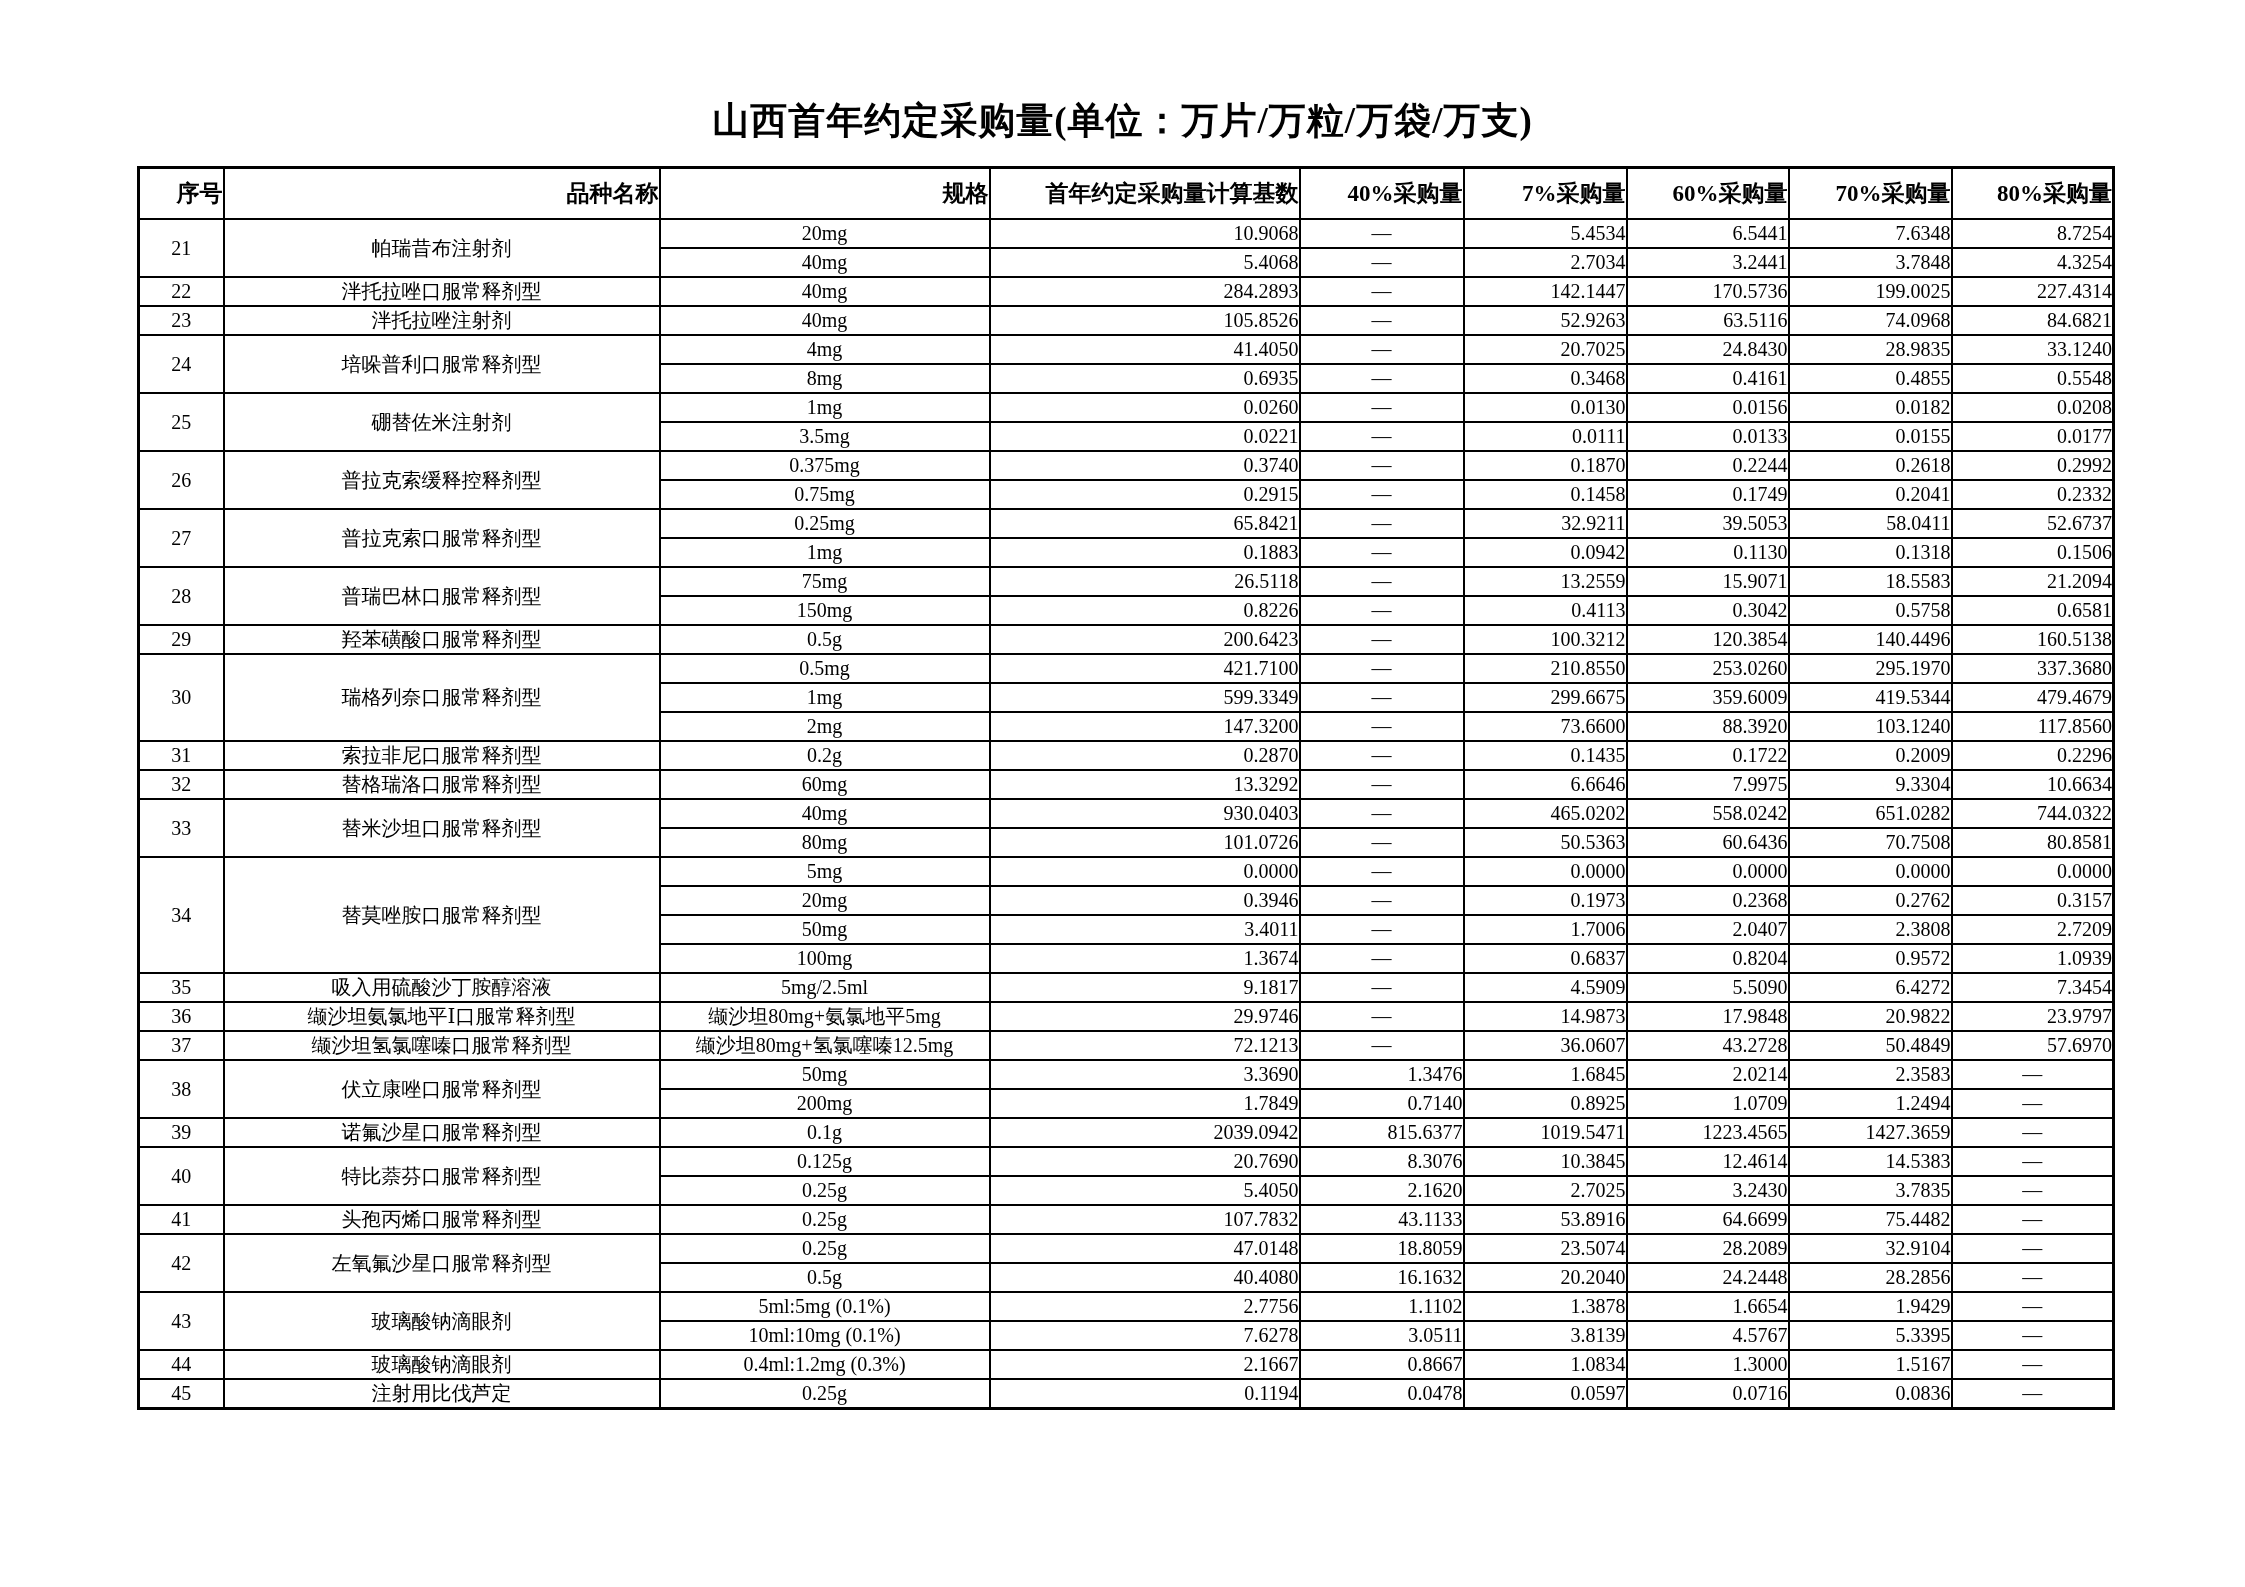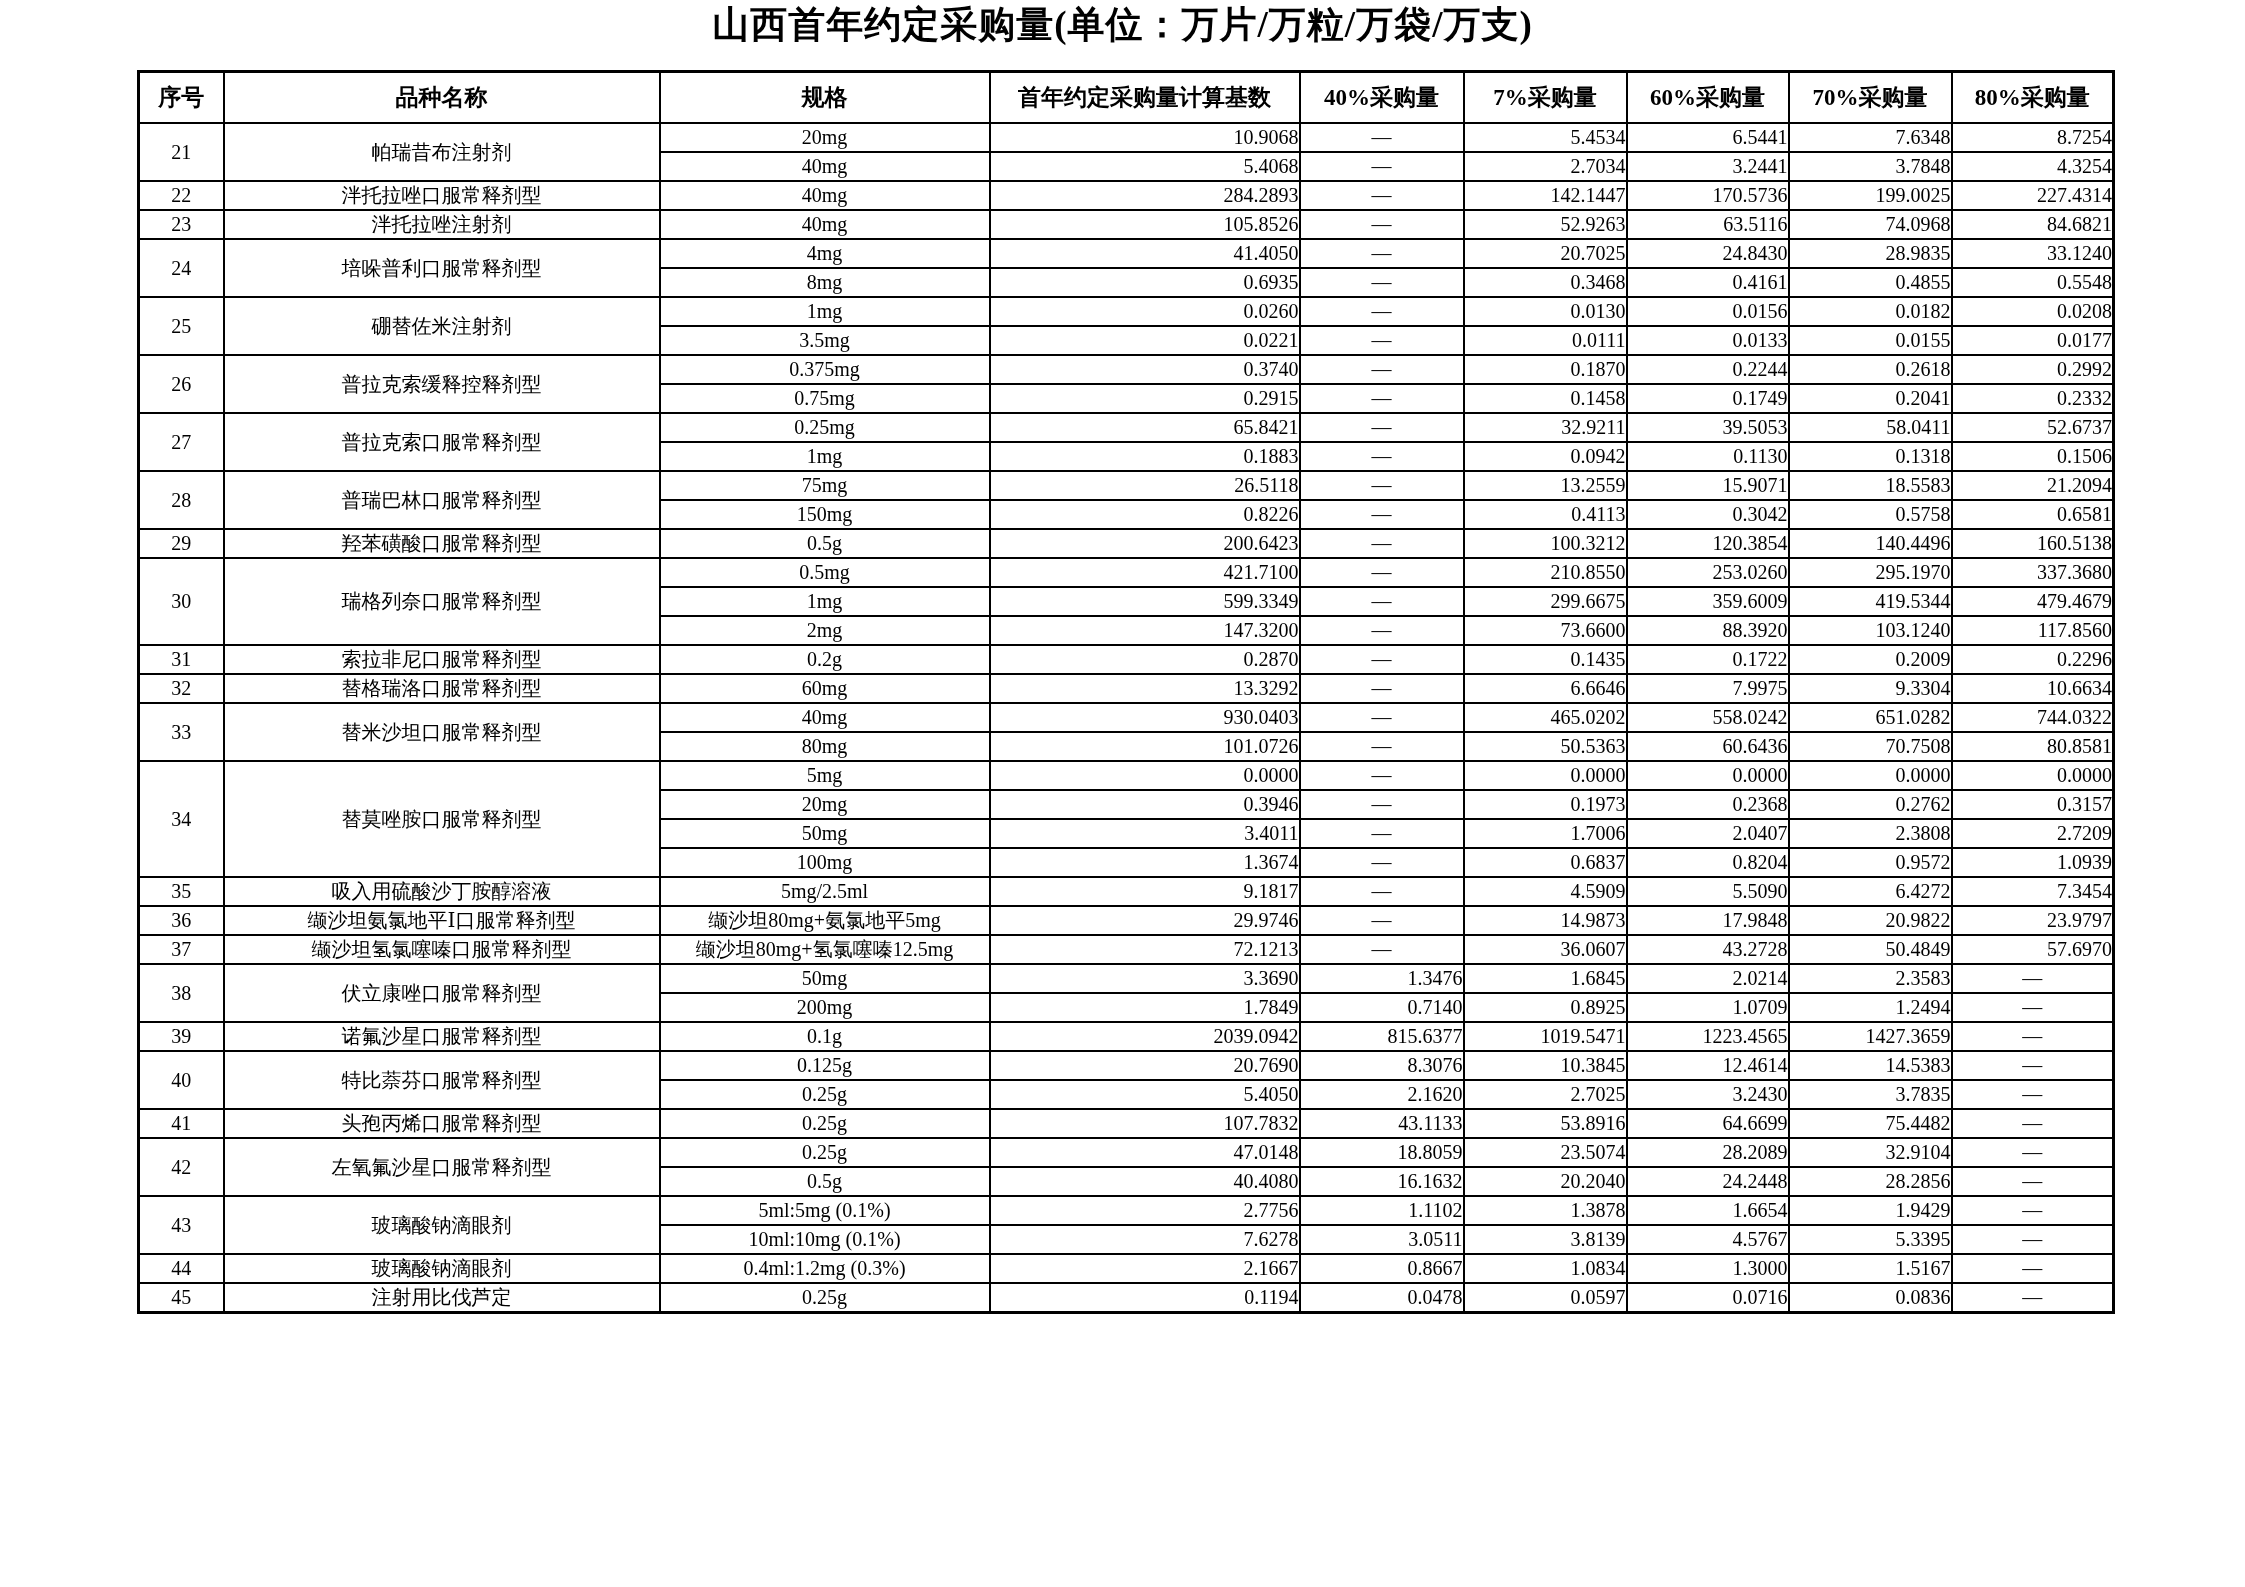--- a/index.html
+++ b/index.html
@@ -8,20 +8,21 @@
     background: #ffffff;
     color: #000000;
     font-family: "Liberation Serif", "DejaVu Serif", serif;
   }
   body {
     width: 2245px;
     height: 1587px;
     overflow: hidden;
   }
   .page-title {
+    margin-top: 96px;
     text-align: center;
     font-size: 37px;
     font-weight: bold;
     letter-spacing: 1px;
   }
   table.data-table {
     border-collapse: collapse;
     table-layout: fixed;
     width: 1975px;
     margin: 20px 0 0 137px;
@@ -30,21 +31,21 @@
   .data-table th, .data-table td {
     border: 2px solid #000;
     overflow: hidden;
     white-space: nowrap;
     padding: 0;
   }
   .data-table thead th {
     height: 49px;
     font-size: 23px;
     font-weight: bold;
-    text-align: center;
+    text-align: right;
   }
   .data-table td {
     height: 27px;
     font-size: 20px;
   }
   .c-center { text-align: center; }
   .c-num { text-align: right; padding-right: 10px; }
   .c-dash { text-align: center; }
 </style>
 </head>

